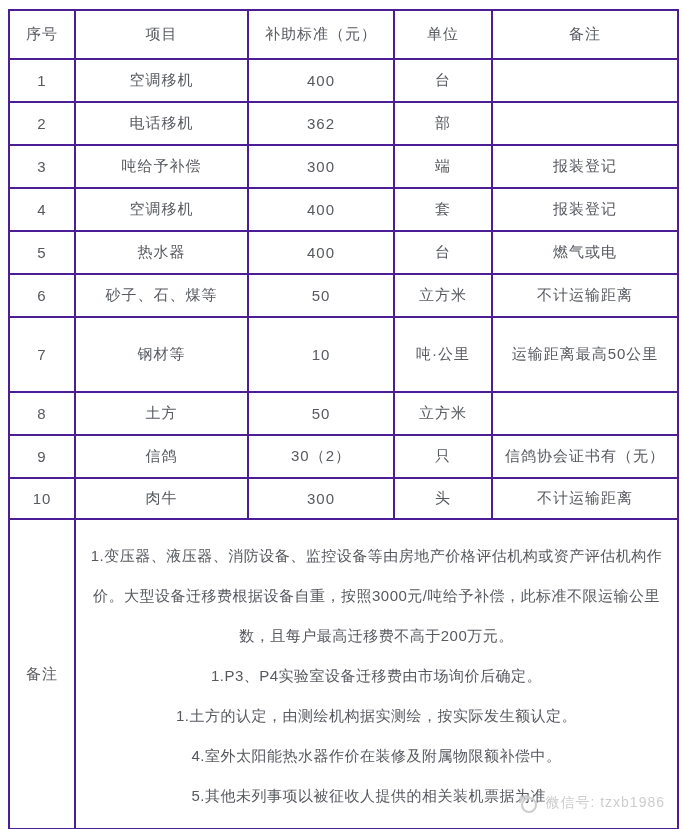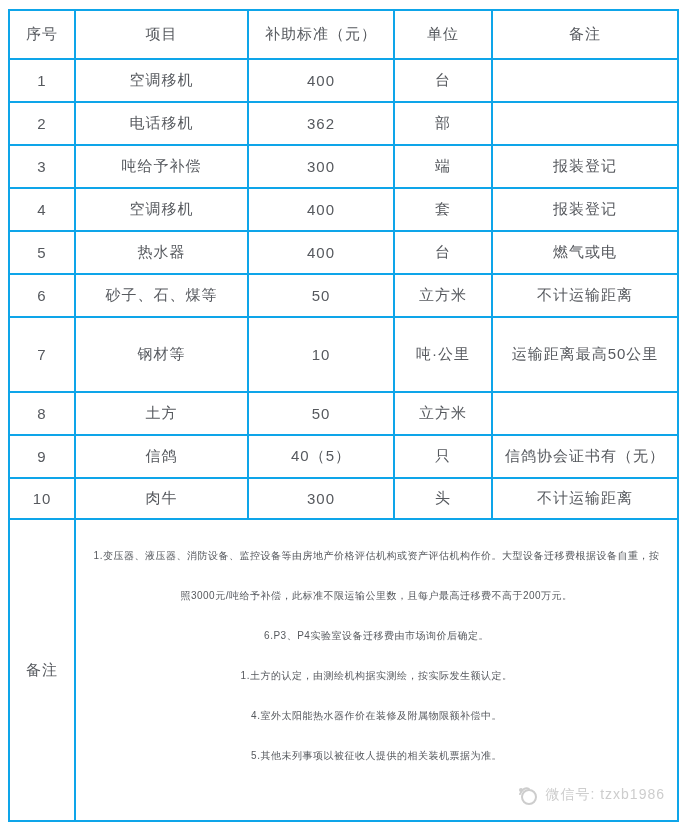--- a/index.html
+++ b/index.html
@@ -14,21 +14,21 @@
 
   table.subsidy {
     border-collapse: collapse;
     table-layout: fixed;
     width: 669px;
     margin: 9px 0 0 8px;
     font-size: 15px;
     color: #56595e;
   }
   table.subsidy th, table.subsidy td {
-    border: 2px solid #0ea5e9;
+    border: 2px solid #4c1d95;
     text-align: center;
     vertical-align: middle;
     padding: 2px 4px;
     font-weight: normal;
     letter-spacing: 1px;
   }
   tr.hdr   { height: 49px; }
   tr.r     { height: 43px; }
   tr.tall  { height: 75px; }
   tr.last  { height: 41px; }
@@ -41,21 +41,21 @@
   }
   .remarks-wrap {
     position: relative;
     width: 100%; height: 100%;
     min-height: 296px;
     padding: 14px 10px 10px 10px;
   }
   .remarks-wrap p {
     margin: 0;
     line-height: 40px;
-    font-size: 10px;
+    font-size: 15px;
     letter-spacing: 0.5px;
   }
   .watermark {
     position: absolute;
     right: 8px; bottom: 12px;
     display: flex;
     align-items: center;
     gap: 6px;
     color: #cdcdcd;
     font-size: 14px;
@@ -139,37 +139,37 @@
       <tr class="r">
         <td>8</td>
         <td>土方</td>
         <td>50</td>
         <td>立方米</td>
         <td></td>
       </tr>
       <tr class="r">
         <td>9</td>
         <td>信鸽</td>
-        <td>40（5）</td>
+        <td>30（2）</td>
         <td>只</td>
         <td>信鸽协会证书有（无）</td>
       </tr>
       <tr class="last">
         <td>10</td>
         <td>肉牛</td>
         <td>300</td>
         <td>头</td>
         <td>不计运输距离</td>
       </tr>
       <tr class="rem">
         <td>备注</td>
         <td class="remarks-cell" colspan="4">
           <div class="remarks-wrap">
             <p>1.变压器、液压器、消防设备、监控设备等由房地产价格评估机构或资产评估机构作价。大型设备迁移费根据设备自重，按照3000元/吨给予补偿，此标准不限运输公里数，且每户最高迁移费不高于200万元。</p>
-            <p>6.P3、P4实验室设备迁移费由市场询价后确定。</p>
+            <p>1.P3、P4实验室设备迁移费由市场询价后确定。</p>
             <p>1.土方的认定，由测绘机构据实测绘，按实际发生额认定。</p>
             <p>4.室外太阳能热水器作价在装修及附属物限额补偿中。</p>
             <p>5.其他未列事项以被征收人提供的相关装机票据为准。</p>
             <div class="watermark">
               <span>
                 <svg width="22" height="22" viewBox="0 0 22 22" fill="none">
                   <circle cx="12" cy="13" r="7" stroke="#cdcdcd" stroke-width="2"></circle>
                   <path d="M3 10 C5 5, 9 3, 12 5" stroke="#cdcdcd" stroke-width="2" fill="none" stroke-linecap="round"></path>
                   <circle cx="4" cy="6" r="2" fill="#cdcdcd"></circle>
                 </svg>

